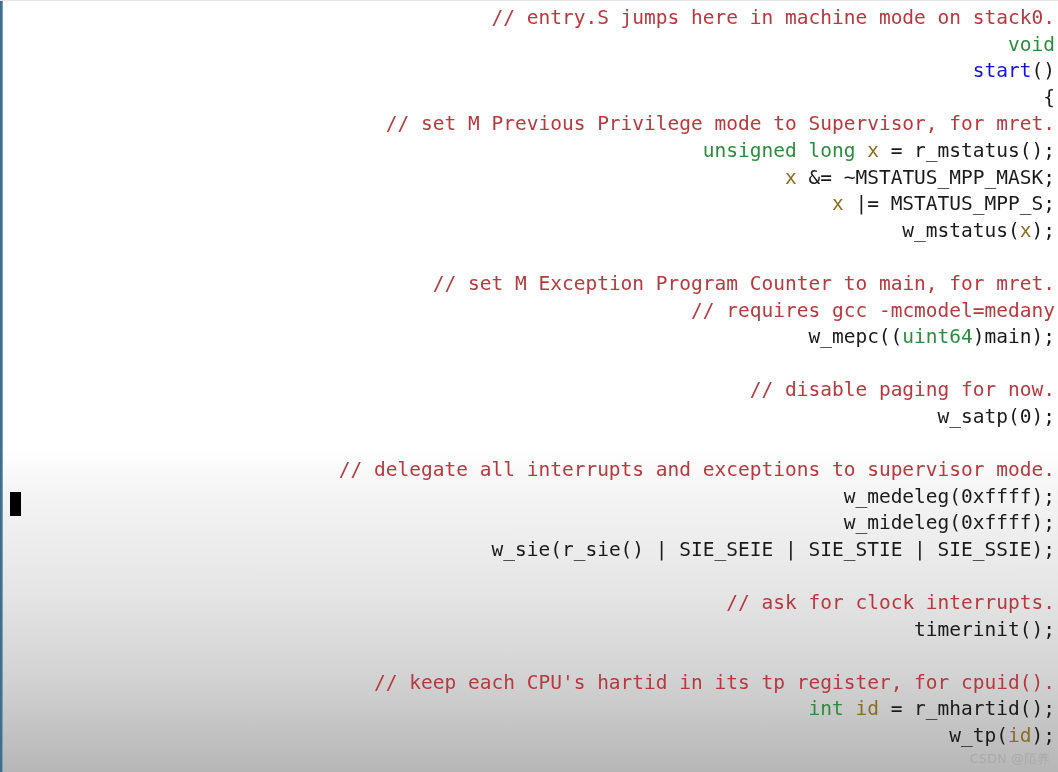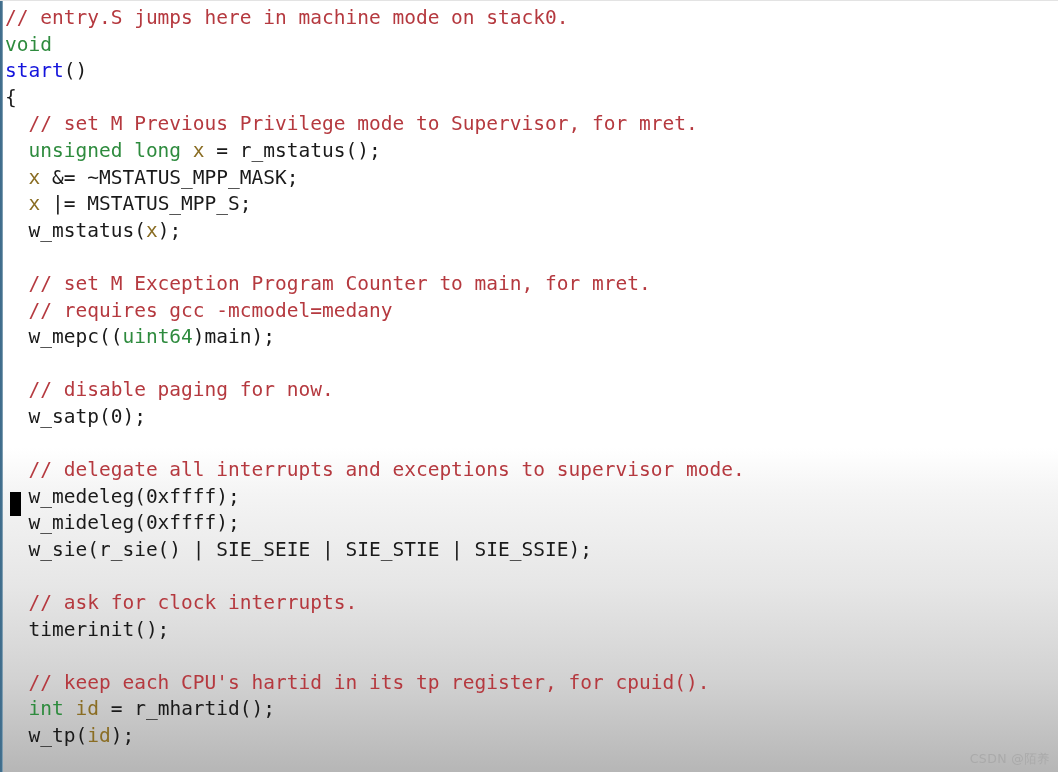--- a/index.html
+++ b/index.html
@@ -20,20 +20,21 @@
     box-sizing: border-box;
     background: linear-gradient(to bottom,
                 #ffffff 0%,
                 #ffffff 58%,
                 #f4f4f4 64%,
                 #e6e6e6 76%,
                 #d2d2d2 88%,
                 #bdbdbd 97%,
                 #b6b6b6 100%);
     overflow: hidden;
+    text-align: right;
   }
 
   
   #left-border {
     position: absolute;
     left: 0;
     top: 0;
     width: 3px;
     height: 772px;
     background: linear-gradient(to right, #3d6b8a 0%, #44718f 55%, #9fb6c4 100%);

